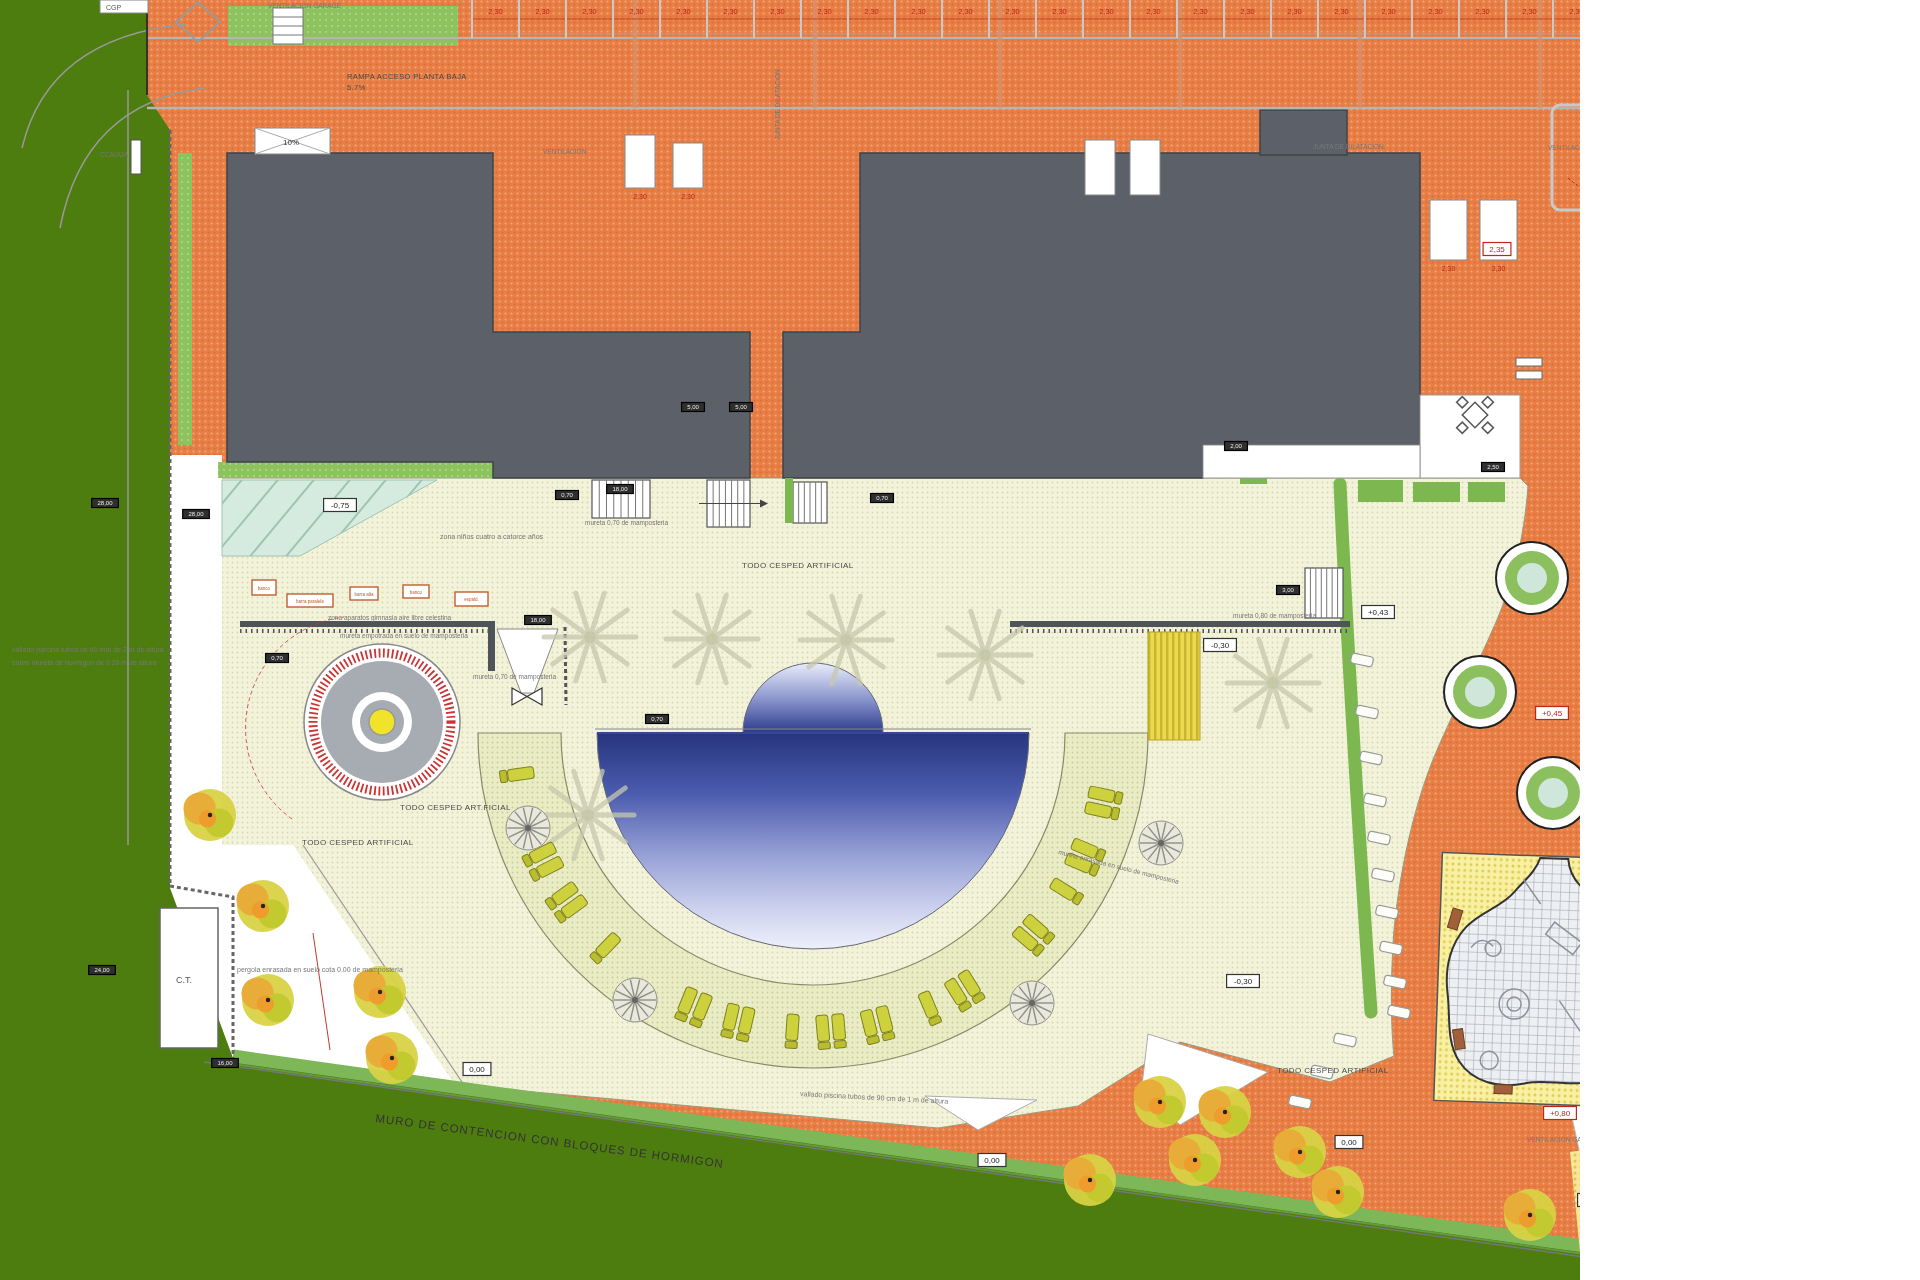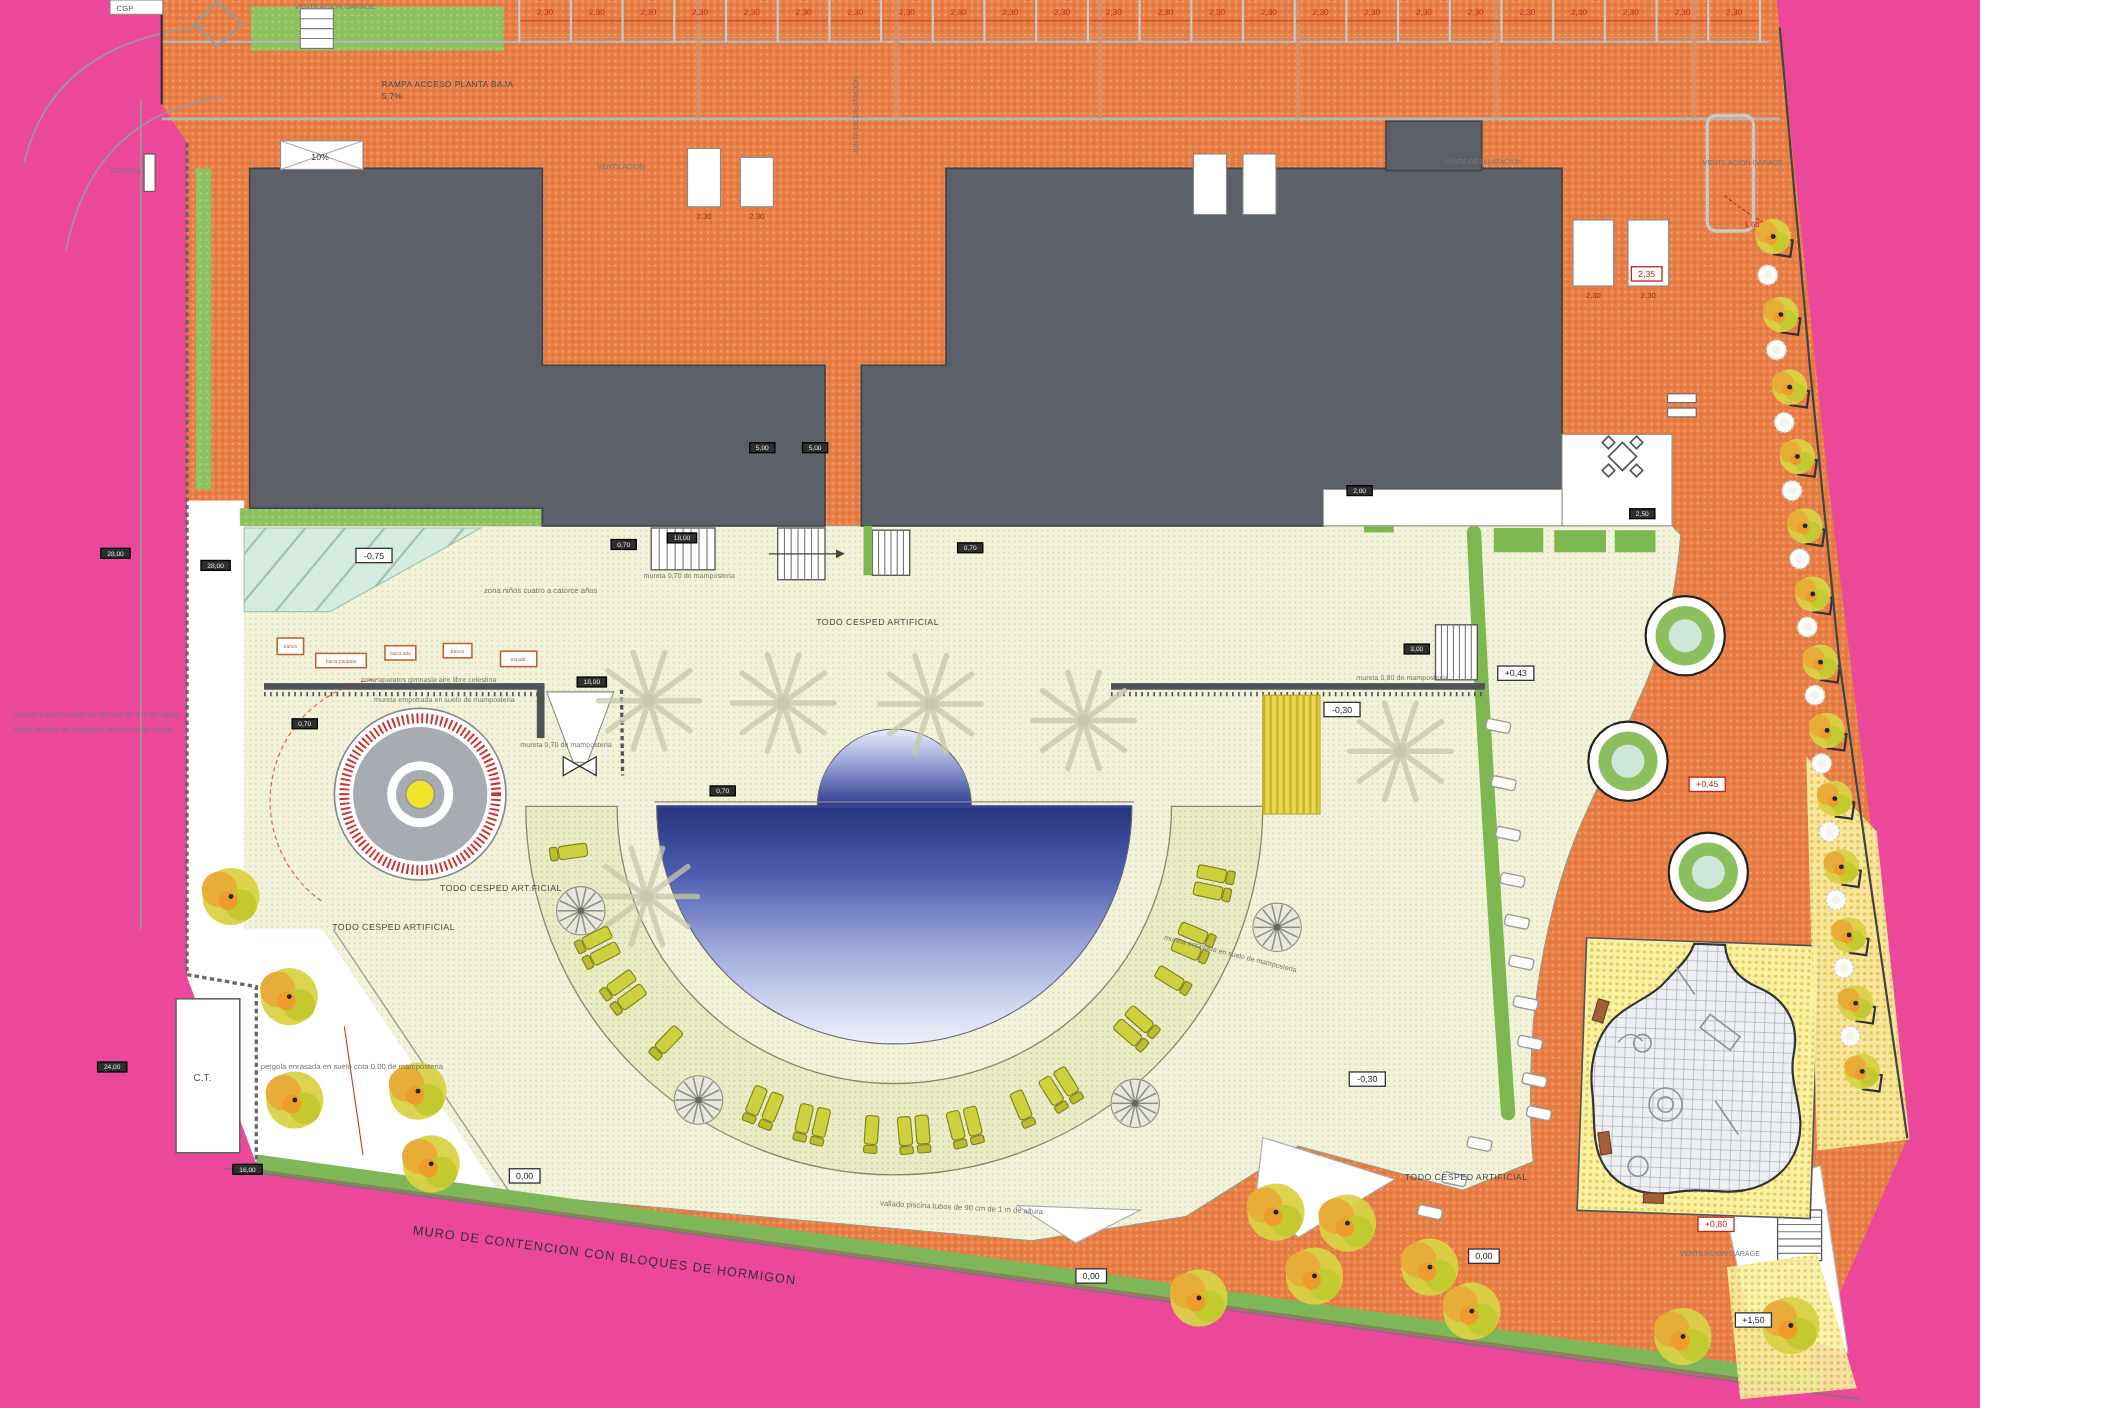--- a/index.html
+++ b/index.html
@@ -1,16 +1,16 @@
 <!DOCTYPE html>
 <html><head>
 <meta charset="utf-8">
 <style>
   html,body{margin:0;padding:0;background:#fff;}
-  .stage{position:relative;width:1800px;height:1280px;background:#ec4899;overflow:hidden;}
+  .stage{position:relative;width:1580px;height:1280px;background:#4d7c0f;overflow:hidden;}
   svg text{font-family:"Liberation Sans","DejaVu Sans",sans-serif;}
   .note{fill:#777;}
   .lbl{fill:#4a4a4a;letter-spacing:.4px;}
   .red{fill:#c22619;}
 </style>
 </head>
 <body>
 
 <div class="stage">
 <svg width="1920" height="1280" viewBox="0 0 1920 1280">

